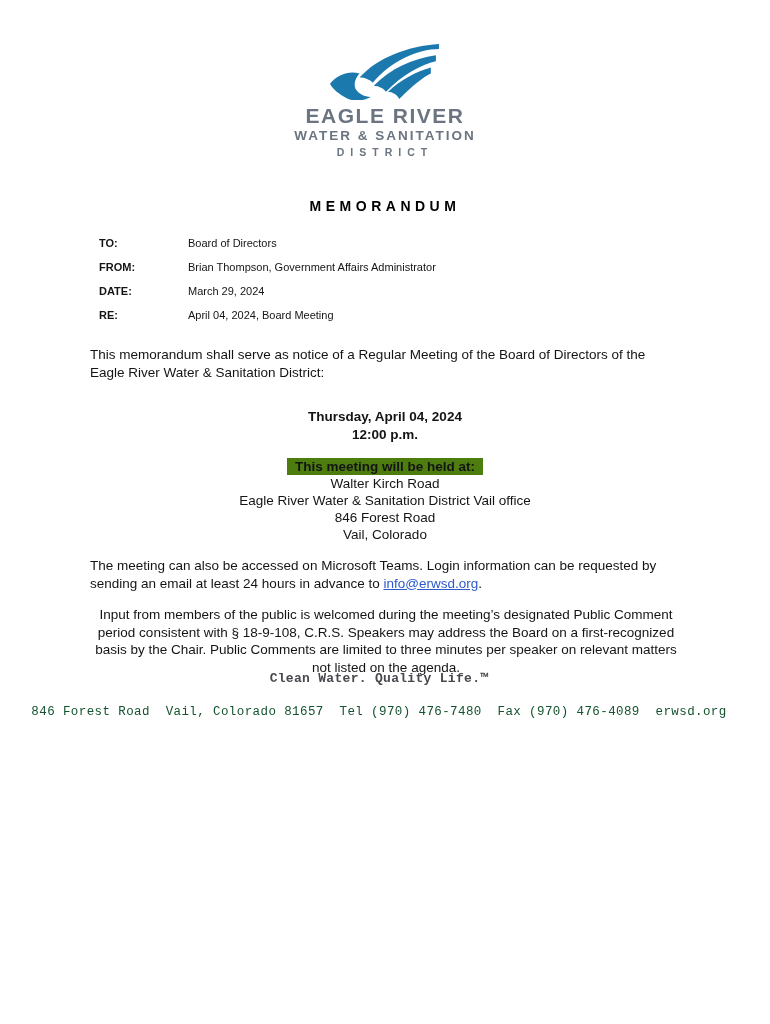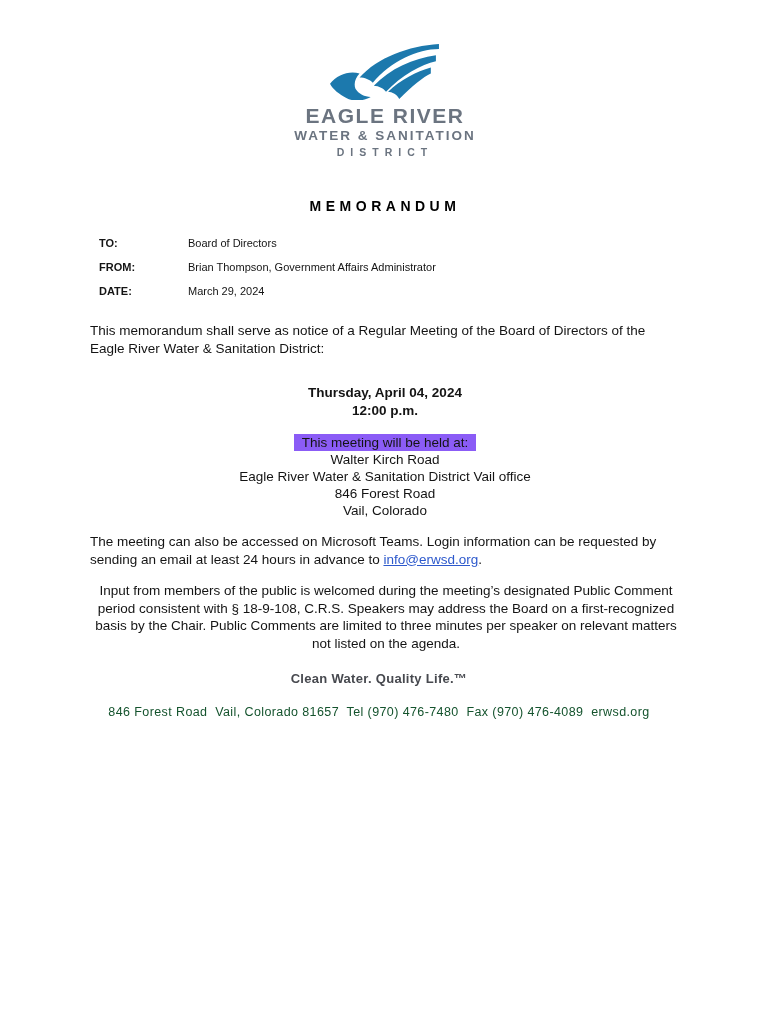--- a/index.html
+++ b/index.html
@@ -51,31 +51,32 @@
     text-align:center;
     font-size:13.5px;line-height:17.5px;font-weight:bold;
   }
   .location{
     margin-top:15px;
     text-align:center;
     font-size:13.5px;line-height:17px;
   }
   .loc-highlight{
     display:inline-block;
-    background:#8b5cf6;
-    font-weight:normal;
+    background:#4d7c0f;
+    font-weight:bold;
     padding:0 8px;
   }
   .teams-para{margin-top:14px;}
   .public-para{margin-top:14px;text-align:center;}
   a.email-link{color:#2d59cc;text-decoration:underline;}
   
   .footer{
     position:absolute;left:0;right:12px;bottom:32px;
     text-align:center;
+    font-family:Liberation Mono, monospace;
   }
   .footer-tagline{
     font-size:13px;line-height:15px;font-weight:bold;
     color:#47494f;letter-spacing:0.3px;
   }
   .footer-address{
     margin-top:19px;
     font-size:12.5px;line-height:15px;
     color:#14532d;letter-spacing:0.4px;
     white-space:pre-wrap;
@@ -109,20 +110,24 @@
       <span class="field-value">Board of Directors</span>
     </div>
     <div class="field-row">
       <span class="field-label">FROM:</span>
       <span class="field-value">Brian Thompson, Government Affairs Administrator</span>
     </div>
     <div class="field-row">
       <span class="field-label">DATE:</span>
       <span class="field-value">March 29, 2024</span>
     </div>
+    <div class="field-row">
+      <span class="field-label">RE:</span>
+      <span class="field-value">April 04, 2024, Board Meeting</span>
+    </div>
   </div>
 
   <div class="para">This memorandum shall serve as notice of a Regular Meeting of the Board of Directors of the Eagle River Water &amp; Sanitation District:</div>
 
   <div class="datetime">
     <div>Thursday, April 04, 2024</div>
     <div>12:00 p.m.</div>
   </div>
 
   <div class="location">

